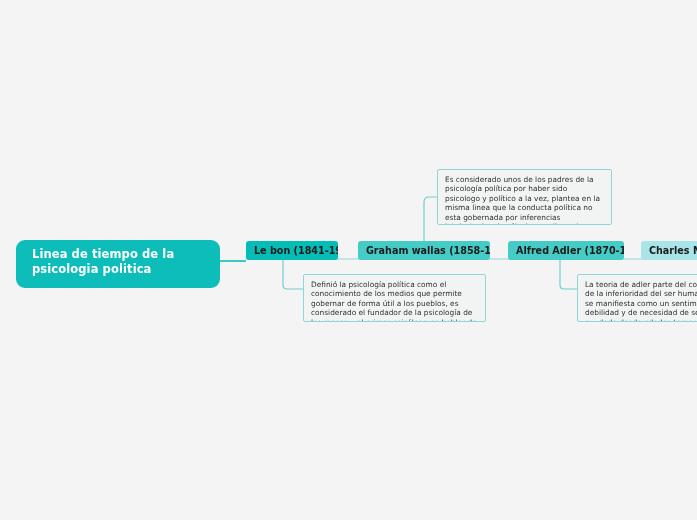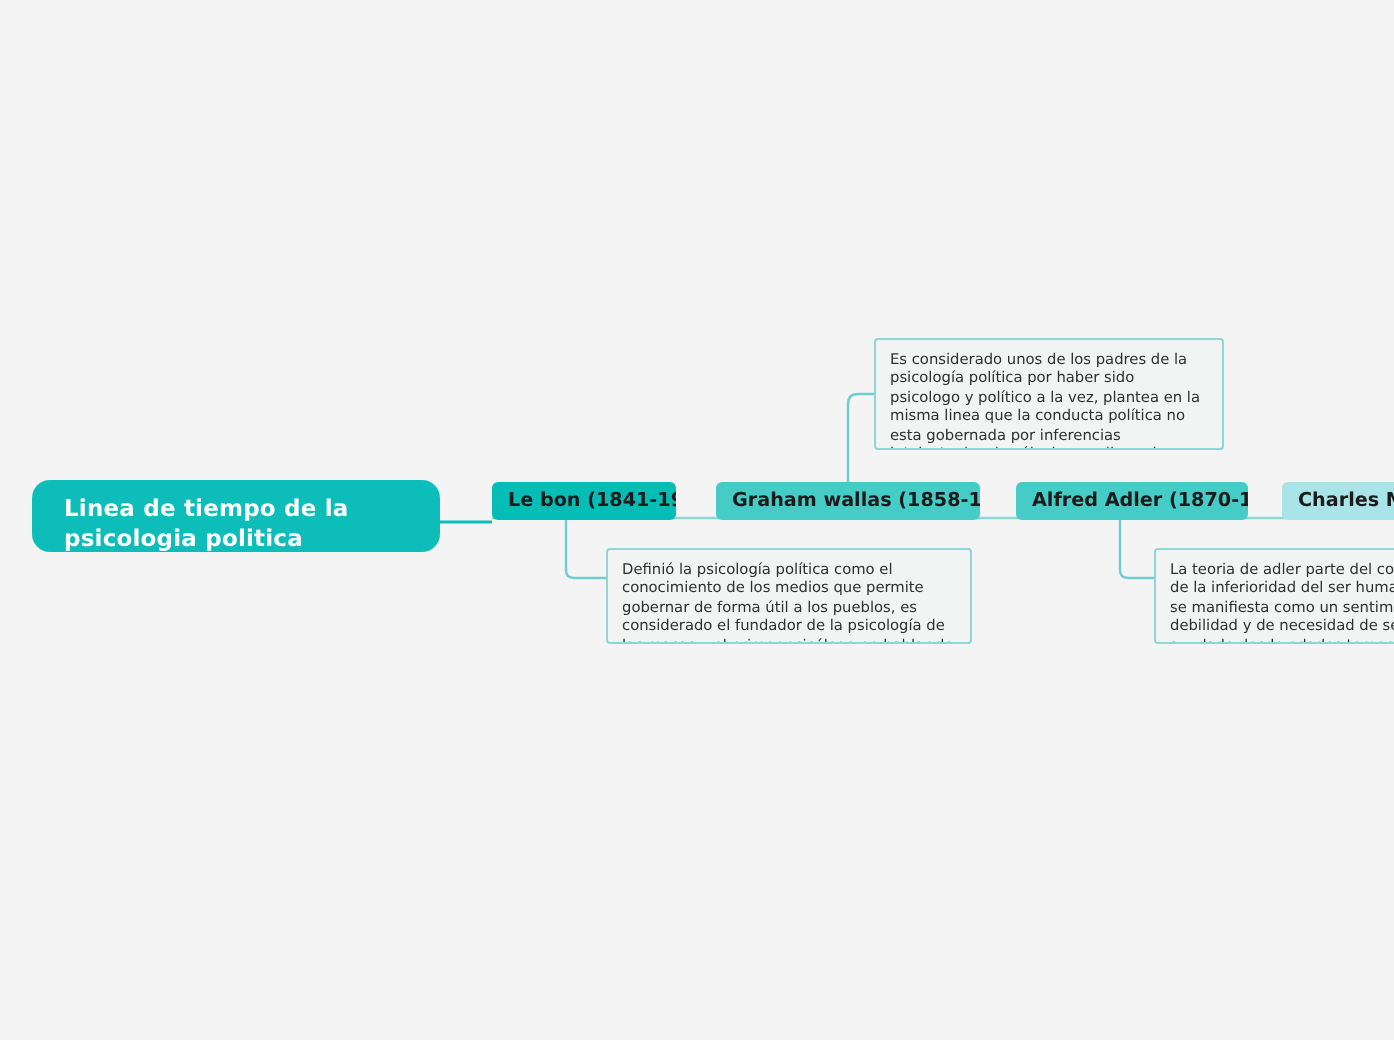--- a/index.html
+++ b/index.html
@@ -29,21 +29,21 @@
     height: 520px;
     pointer-events: none;
   }
 
   
   .root-node {
     position: absolute;
     left: 16px;
     top: 240px;
     width: 204px;
-    height: 36px;
+    height: 48px;
     background: #0dbdb9;
     border-radius: 9px;
     box-sizing: border-box;
     padding: 7px 12px 0 16px;
     color: #ffffff;
     font-size: 11.5px;
     font-weight: bold;
     line-height: 14.5px;
     letter-spacing: 0.1px;
   }

